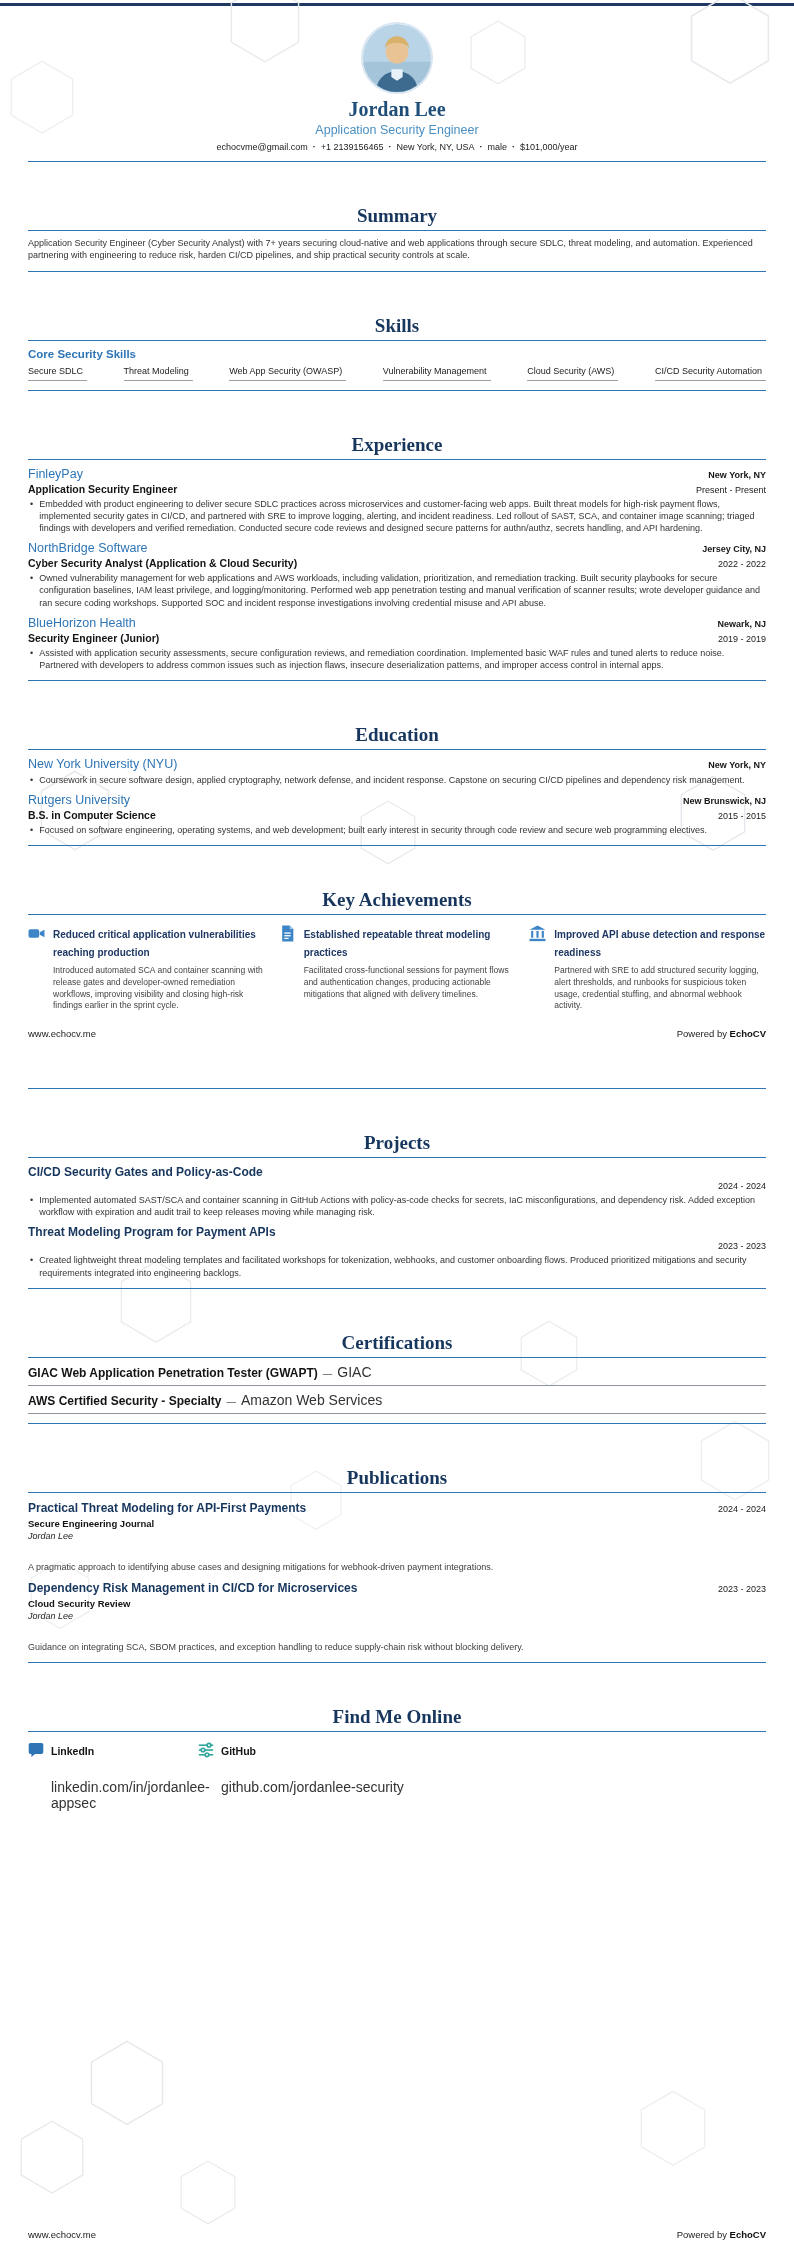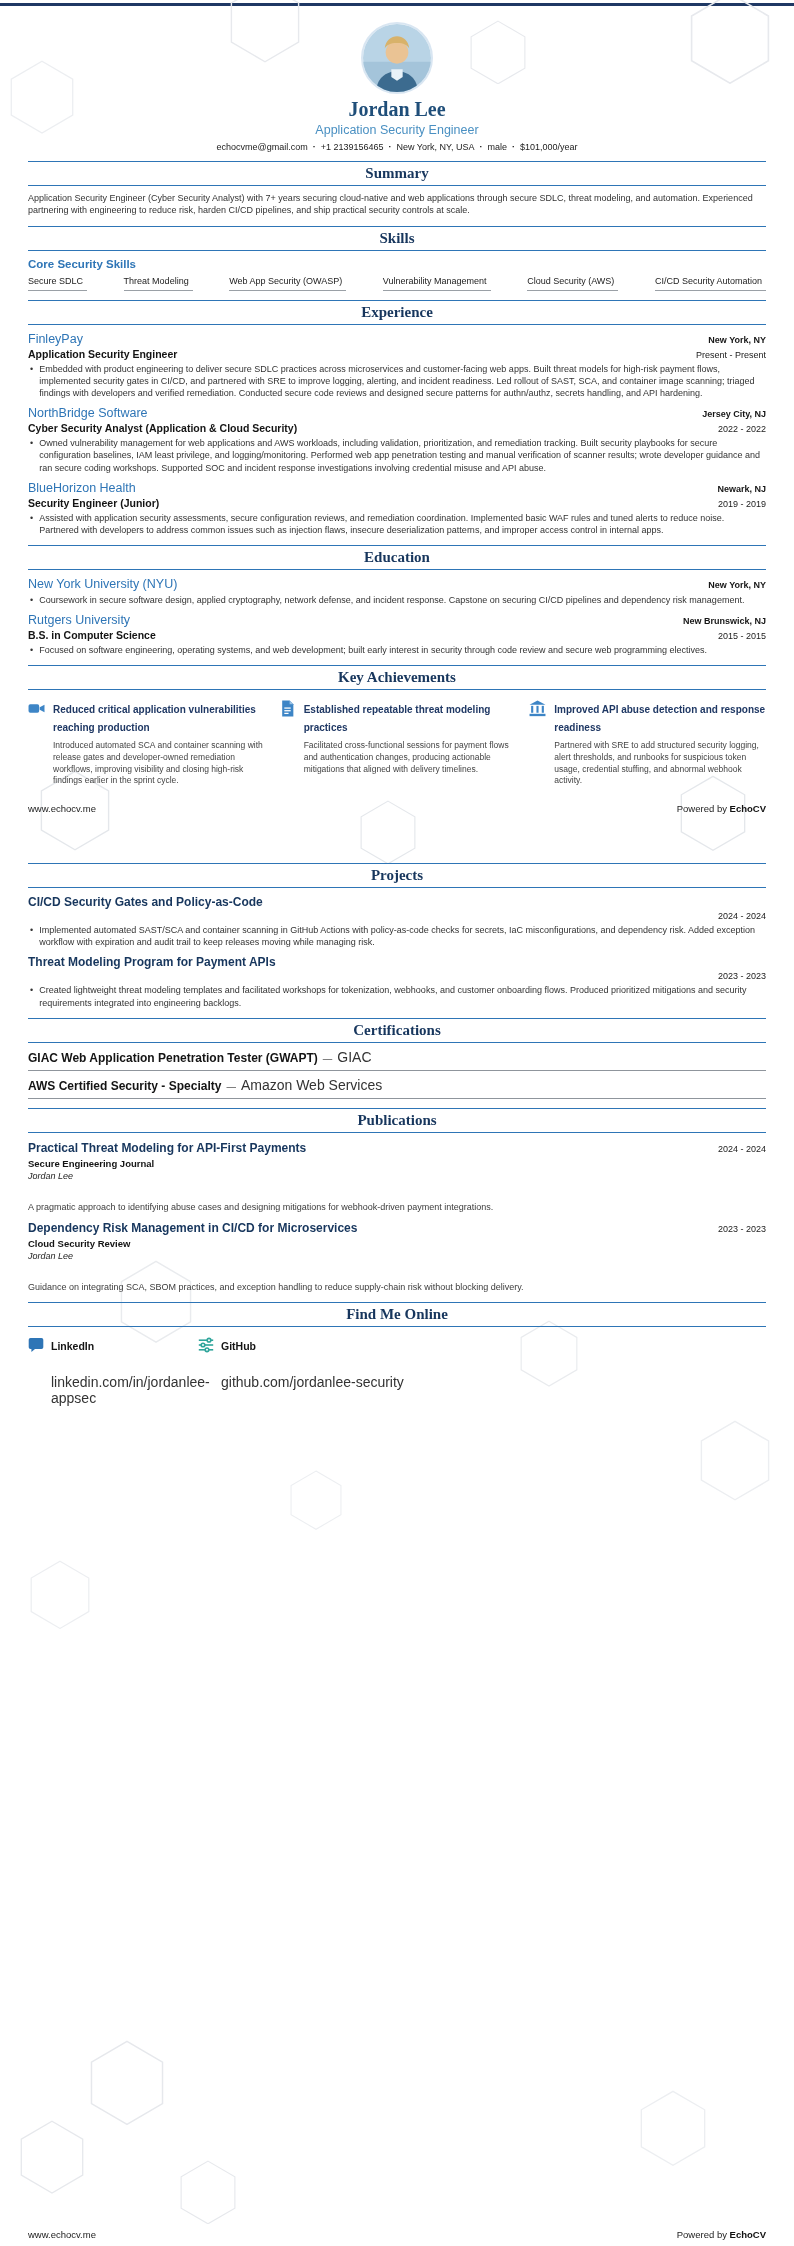--- a/index.html
+++ b/index.html
@@ -17,21 +17,21 @@
 
   .name { text-align:center; font-family:"Liberation Serif", serif; font-weight:bold;
           font-size:20px; color:#1f4e79; margin-top:4px; }
   .headline { text-align:center; font-size:12.5px; color:#4a90c2; margin-top:2px; }
   .contact { text-align:center; font-size:9px; color:#222; margin-top:5px; }
   .contact .sep { font-weight:bold; margin:0 5px; color:#111; }
 
   .sec { margin-top:9px; }
   .sec-rule { border-top:1.5px solid #2e75b6; }
   .sec-title { text-align:center; font-family:"Liberation Serif", serif; font-weight:bold;
-               font-size:15px; color:#17365d; padding:3px 0; }
+               font-size:19px; color:#17365d; padding:3px 0;margin-top:40px; }
 
   .body-text { font-size:9px; color:#333; line-height:1.38; margin-top:6px; }
 
   .skill-group { color:#2e75b6; font-weight:bold; font-size:11.5px; margin-top:7px; }
   .tags { display:flex; justify-content:space-between; margin-top:6px; }
   .tag { font-size:9px; color:#222; padding:0 4px 4px 0; border-bottom:1px solid #9aa0a6; }
 
   .entry { margin-top:7px; }
   .row { display:flex; justify-content:space-between; align-items:baseline; }
   .org { color:#2e75b6; font-size:12.5px; }

